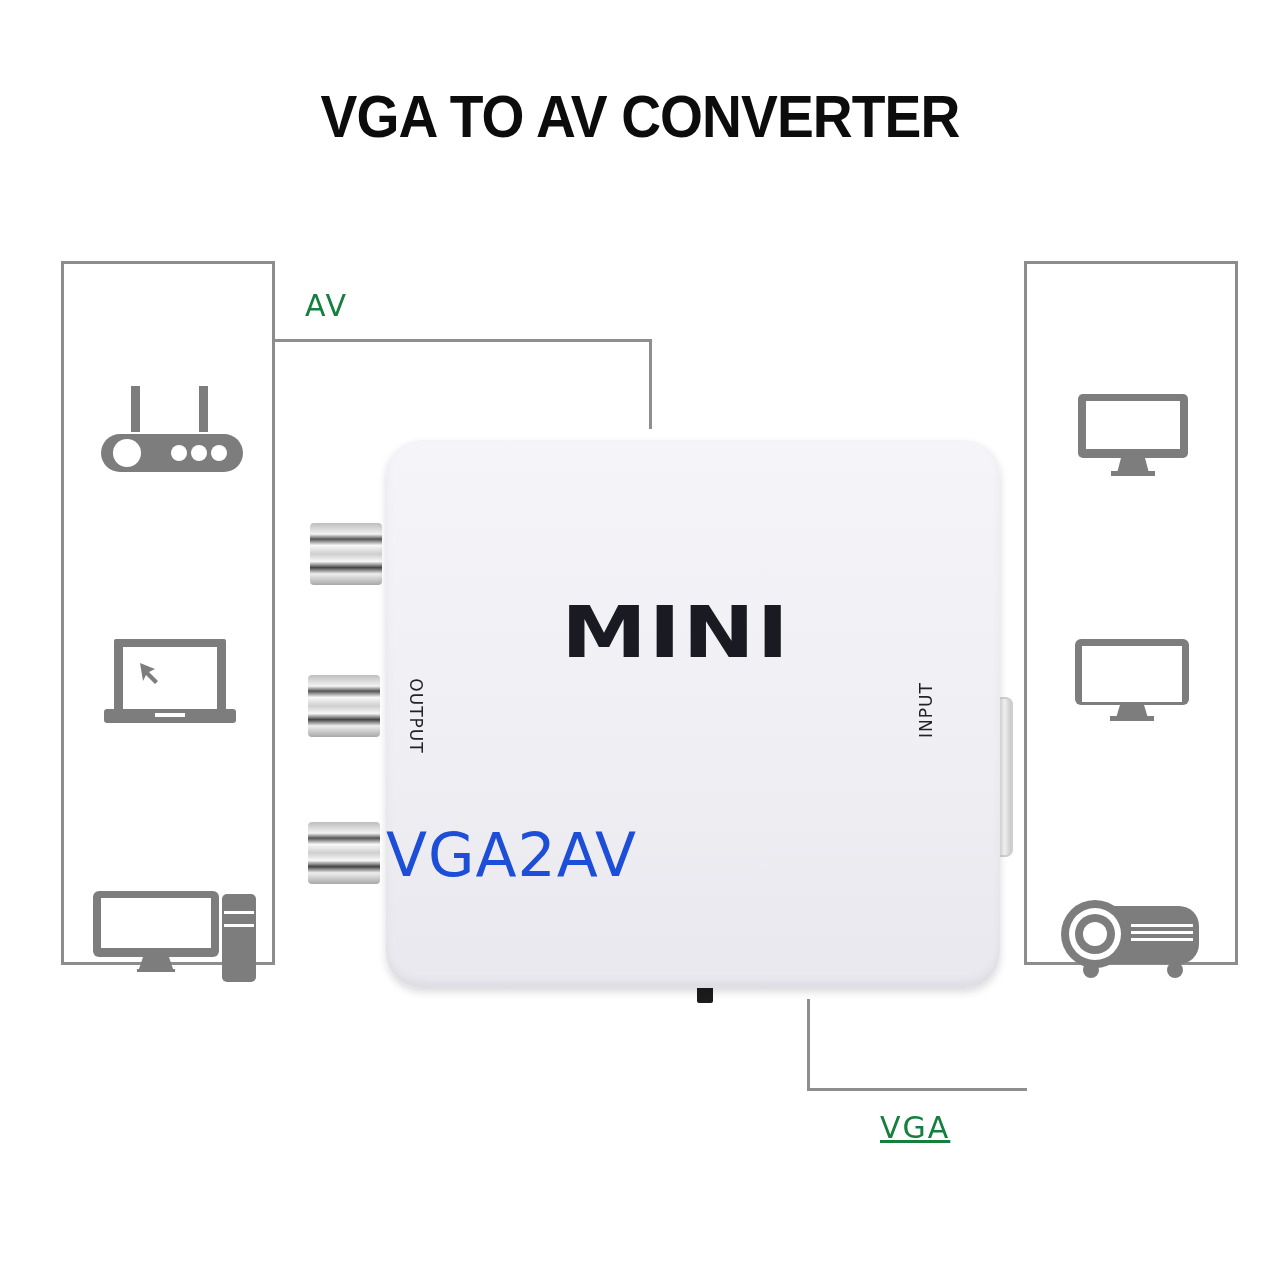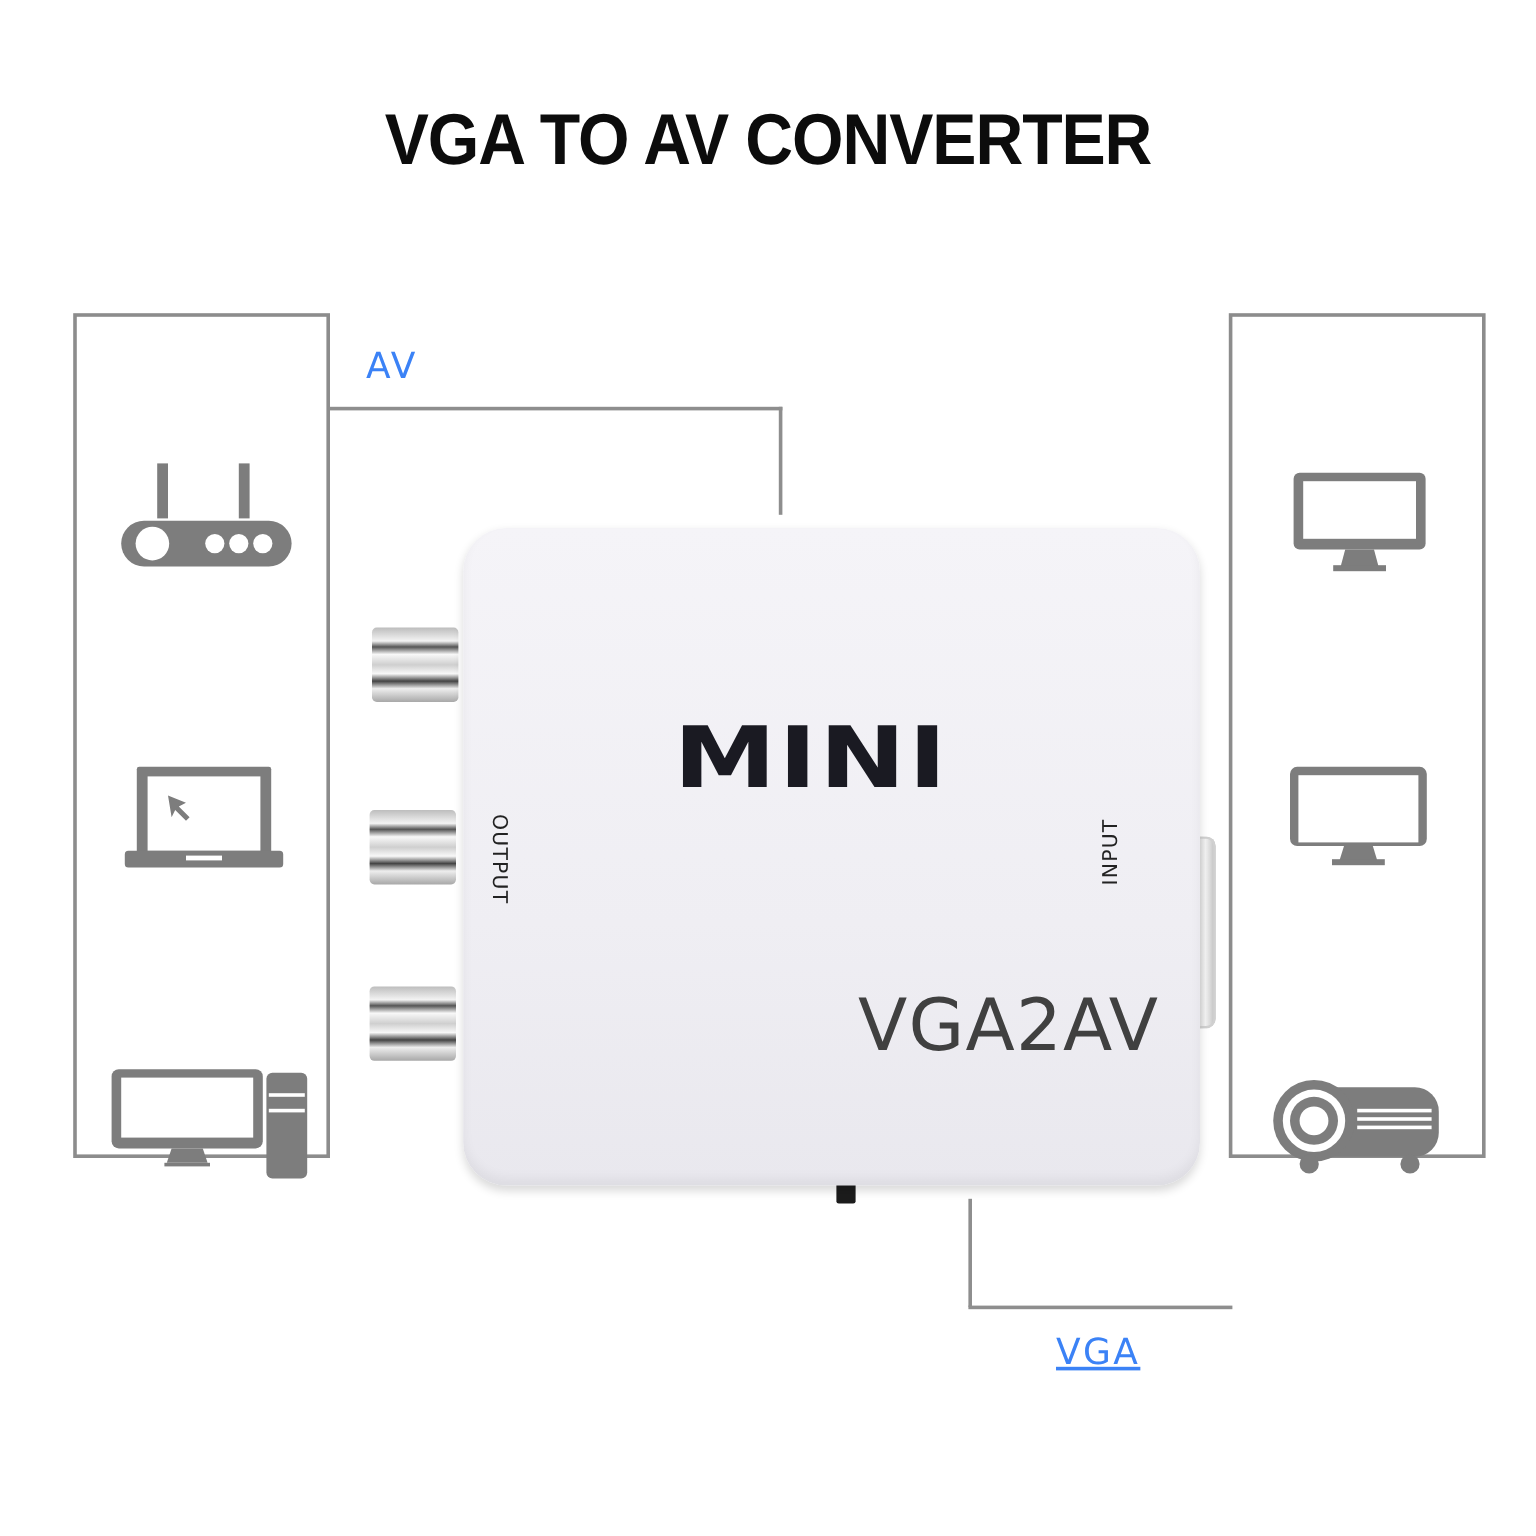--- a/index.html
+++ b/index.html
@@ -2,26 +2,26 @@
 <html><head>
 <meta charset="utf-8">
 <style>
   html,body{margin:0;padding:0;background:#ffffff;}
   body{width:1280px;height:1280px;position:relative;overflow:hidden;font-family:"Liberation Sans",sans-serif;}
   .title{position:absolute;left:0;top:82px;width:1280px;text-align:center;font-family:"Liberation Sans",sans-serif;font-weight:bold;font-size:60px;letter-spacing:-1px;color:#0c0c0c;transform:scaleX(0.92);}
   .panel{position:absolute;border:3px solid #8c8c8c;background:#fff;box-sizing:border-box;}
   .panel.left{left:61px;top:261px;width:214px;height:704px;}
   .panel.right{left:1024px;top:261px;width:214px;height:704px;}
   .line{position:absolute;background:#8e8e8e;}
-  .lbl{position:absolute;font-family:"DejaVu Sans",sans-serif;color:#3b82f6;font-size:30px;letter-spacing:2px;}
+  .lbl{position:absolute;font-family:"DejaVu Sans",sans-serif;color:#15803d;font-size:30px;letter-spacing:2px;}
   .icon{position:absolute;}
   .device{position:absolute;left:386px;top:440px;width:614px;height:548px;border-radius:36px;background:linear-gradient(180deg,#f5f4f8 0%,#efeef3 60%,#e9e8ee 100%);box-shadow:0 4px 8px rgba(0,0,0,0.15), inset 0 -6px 10px rgba(0,0,0,0.05);}
   .rca{position:absolute;width:72px;height:62px;background:linear-gradient(180deg,#bdbdbd 0%,#f3f3f3 18%,#555 26%,#f8f8f8 36%,#cfcfcf 50%,#f8f8f8 62%,#444 72%,#eee 82%,#a8a8a8 100%);border-radius:4px;}
   .mini{position:absolute;left:386px;top:582px;width:580px;text-align:center;font-family:"DejaVu Sans",sans-serif;font-weight:bold;font-size:86px;color:#1a1a22;letter-spacing:2px;transform:scaleY(0.82);}
-  .vga2av{position:absolute;left:386px;top:820px;width:580px;text-align:right;font-family:"DejaVu Sans",sans-serif;font-size:60px;color:#404040;letter-spacing:1px;}
+  .vga2av{position:absolute;left:386px;top:820px;width:580px;text-align:left;font-family:"DejaVu Sans",sans-serif;font-size:60px;color:#1d4ed8;letter-spacing:1px;}
   .vert{position:absolute;font-family:"DejaVu Sans",sans-serif;font-size:17px;color:#222;letter-spacing:1px;white-space:nowrap;}
   .vga-port{position:absolute;left:985px;top:697px;width:28px;height:160px;background:linear-gradient(90deg,#e8e8e8,#cfcfcf 40%,#f3f3f3 70%,#bbb);border-radius:8px;box-shadow:inset 0 0 0 2px #d0d0d0;}
   .side-dots{position:absolute;background:#555;border-radius:2px;}
 </style>
 </head>
 <body>
 
 <div class="title">VGA TO AV CONVERTER</div>
 
 <div class="panel left">

